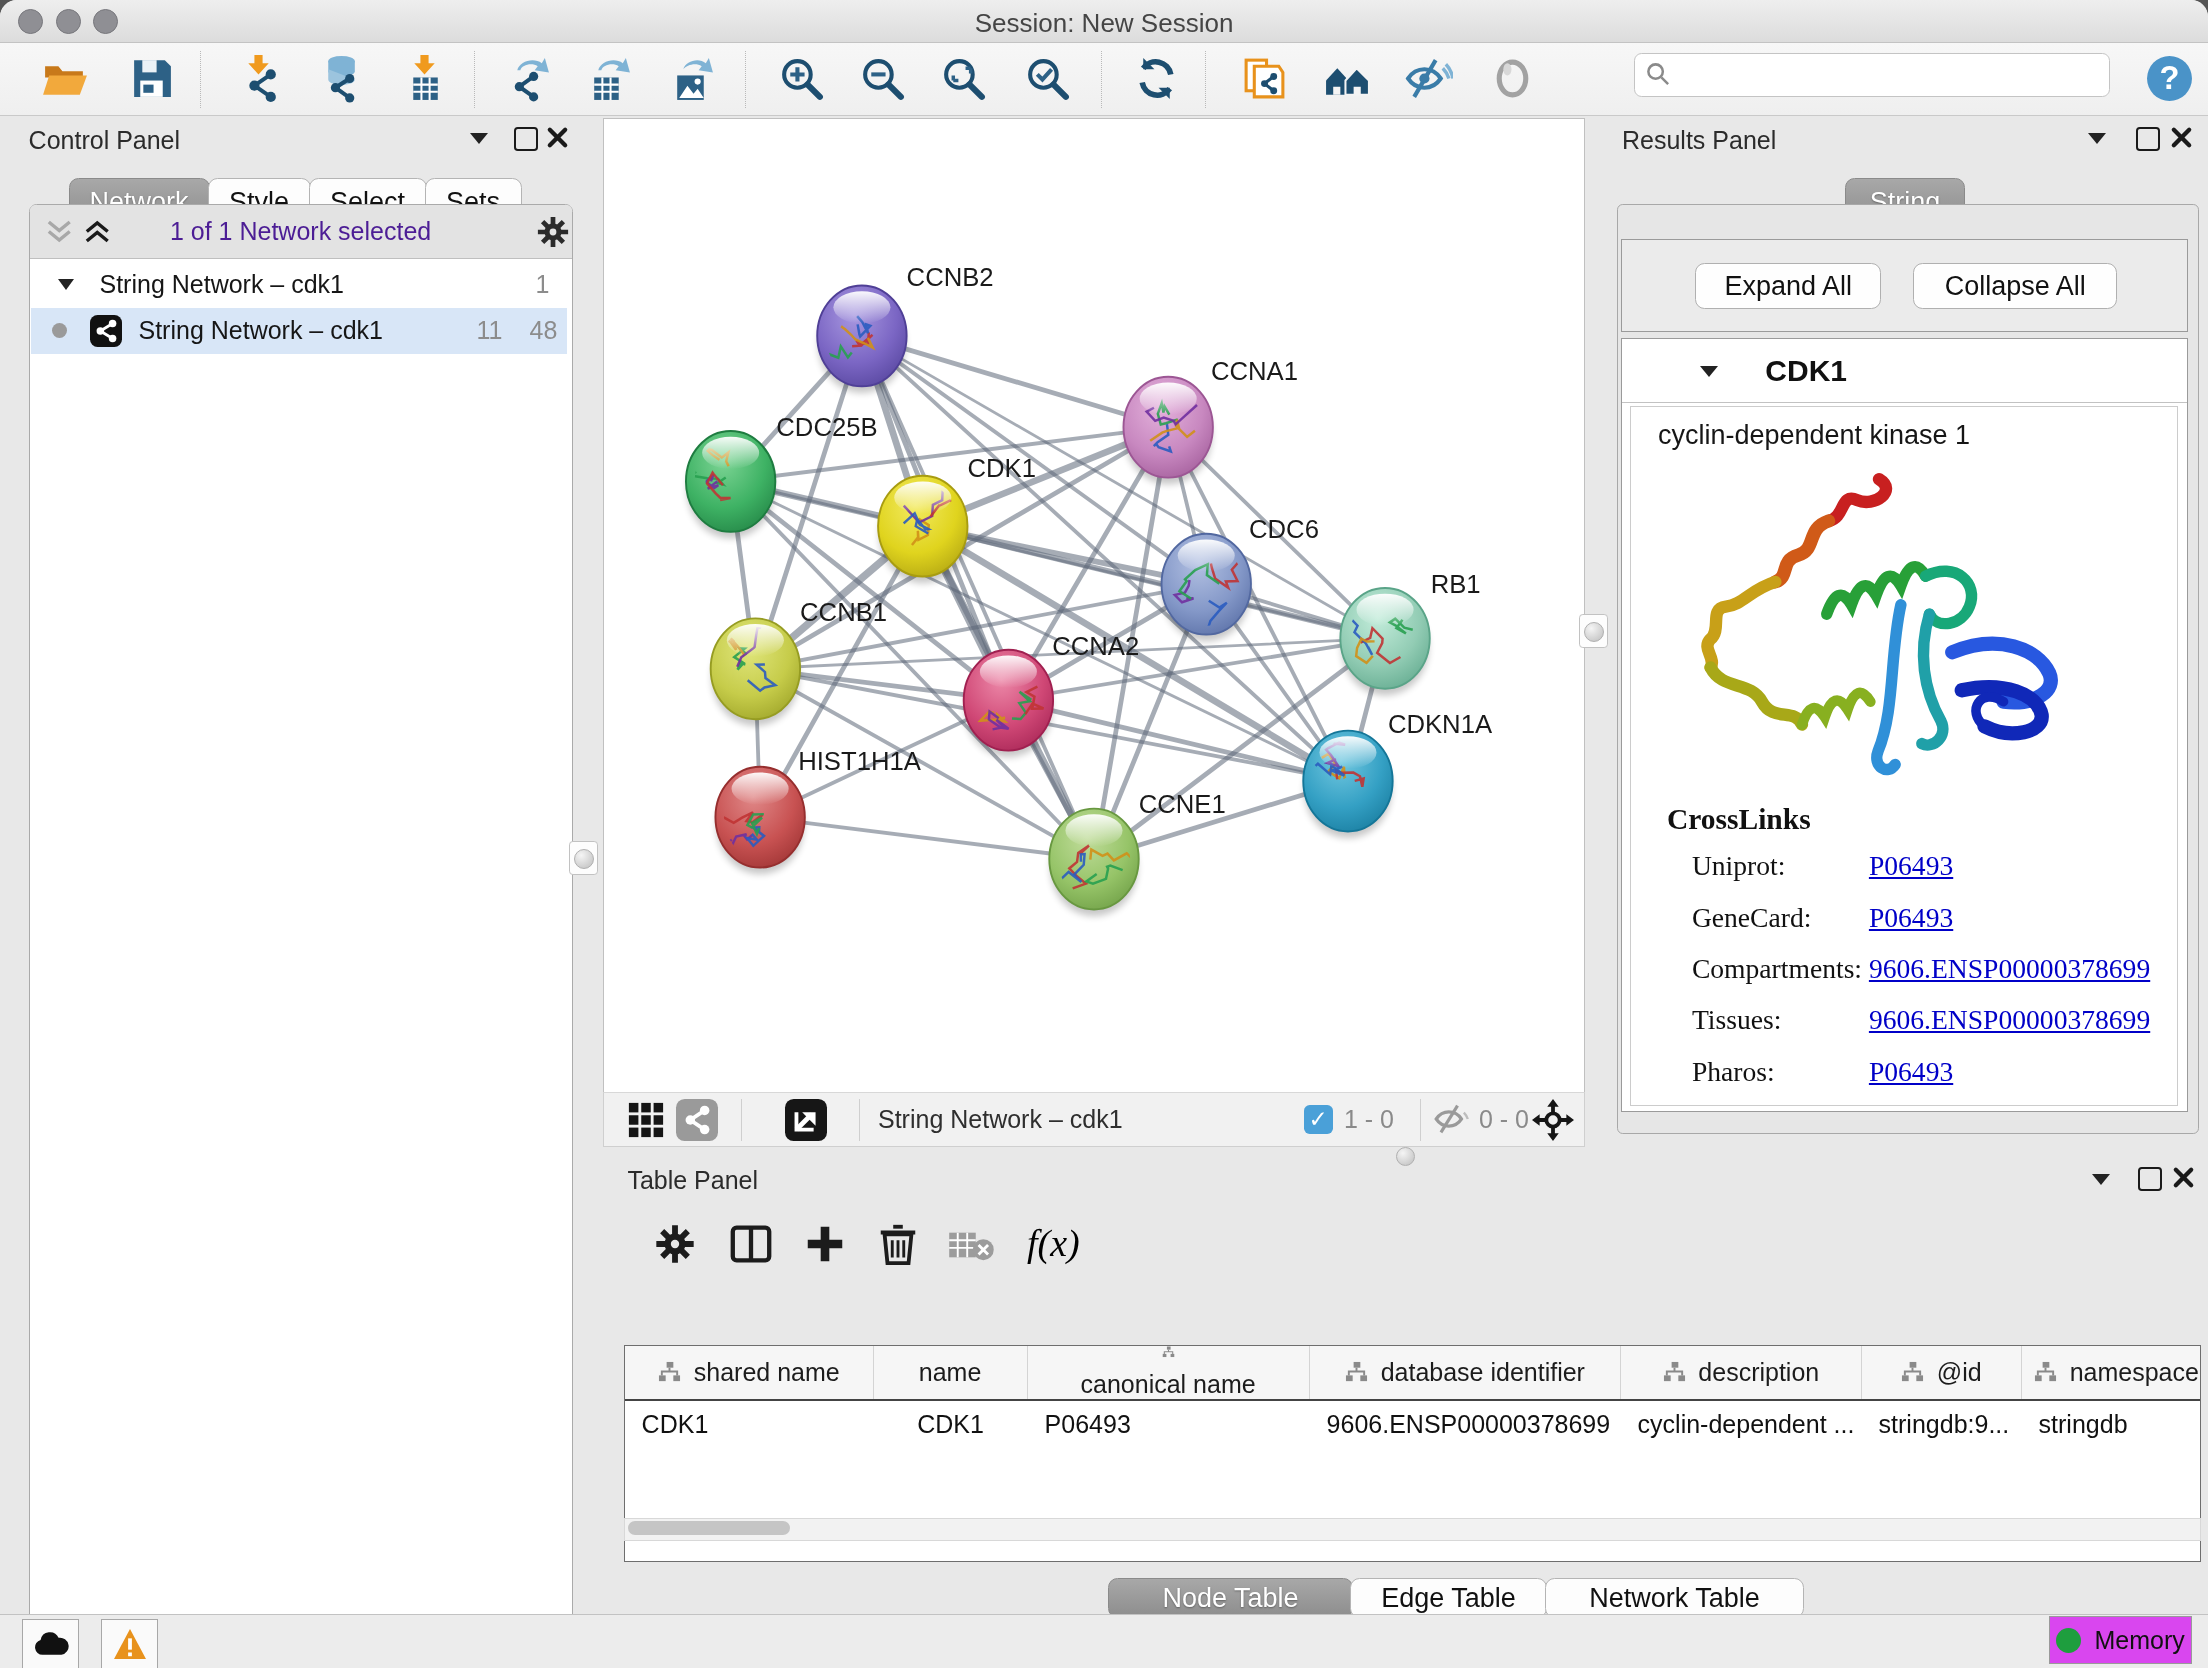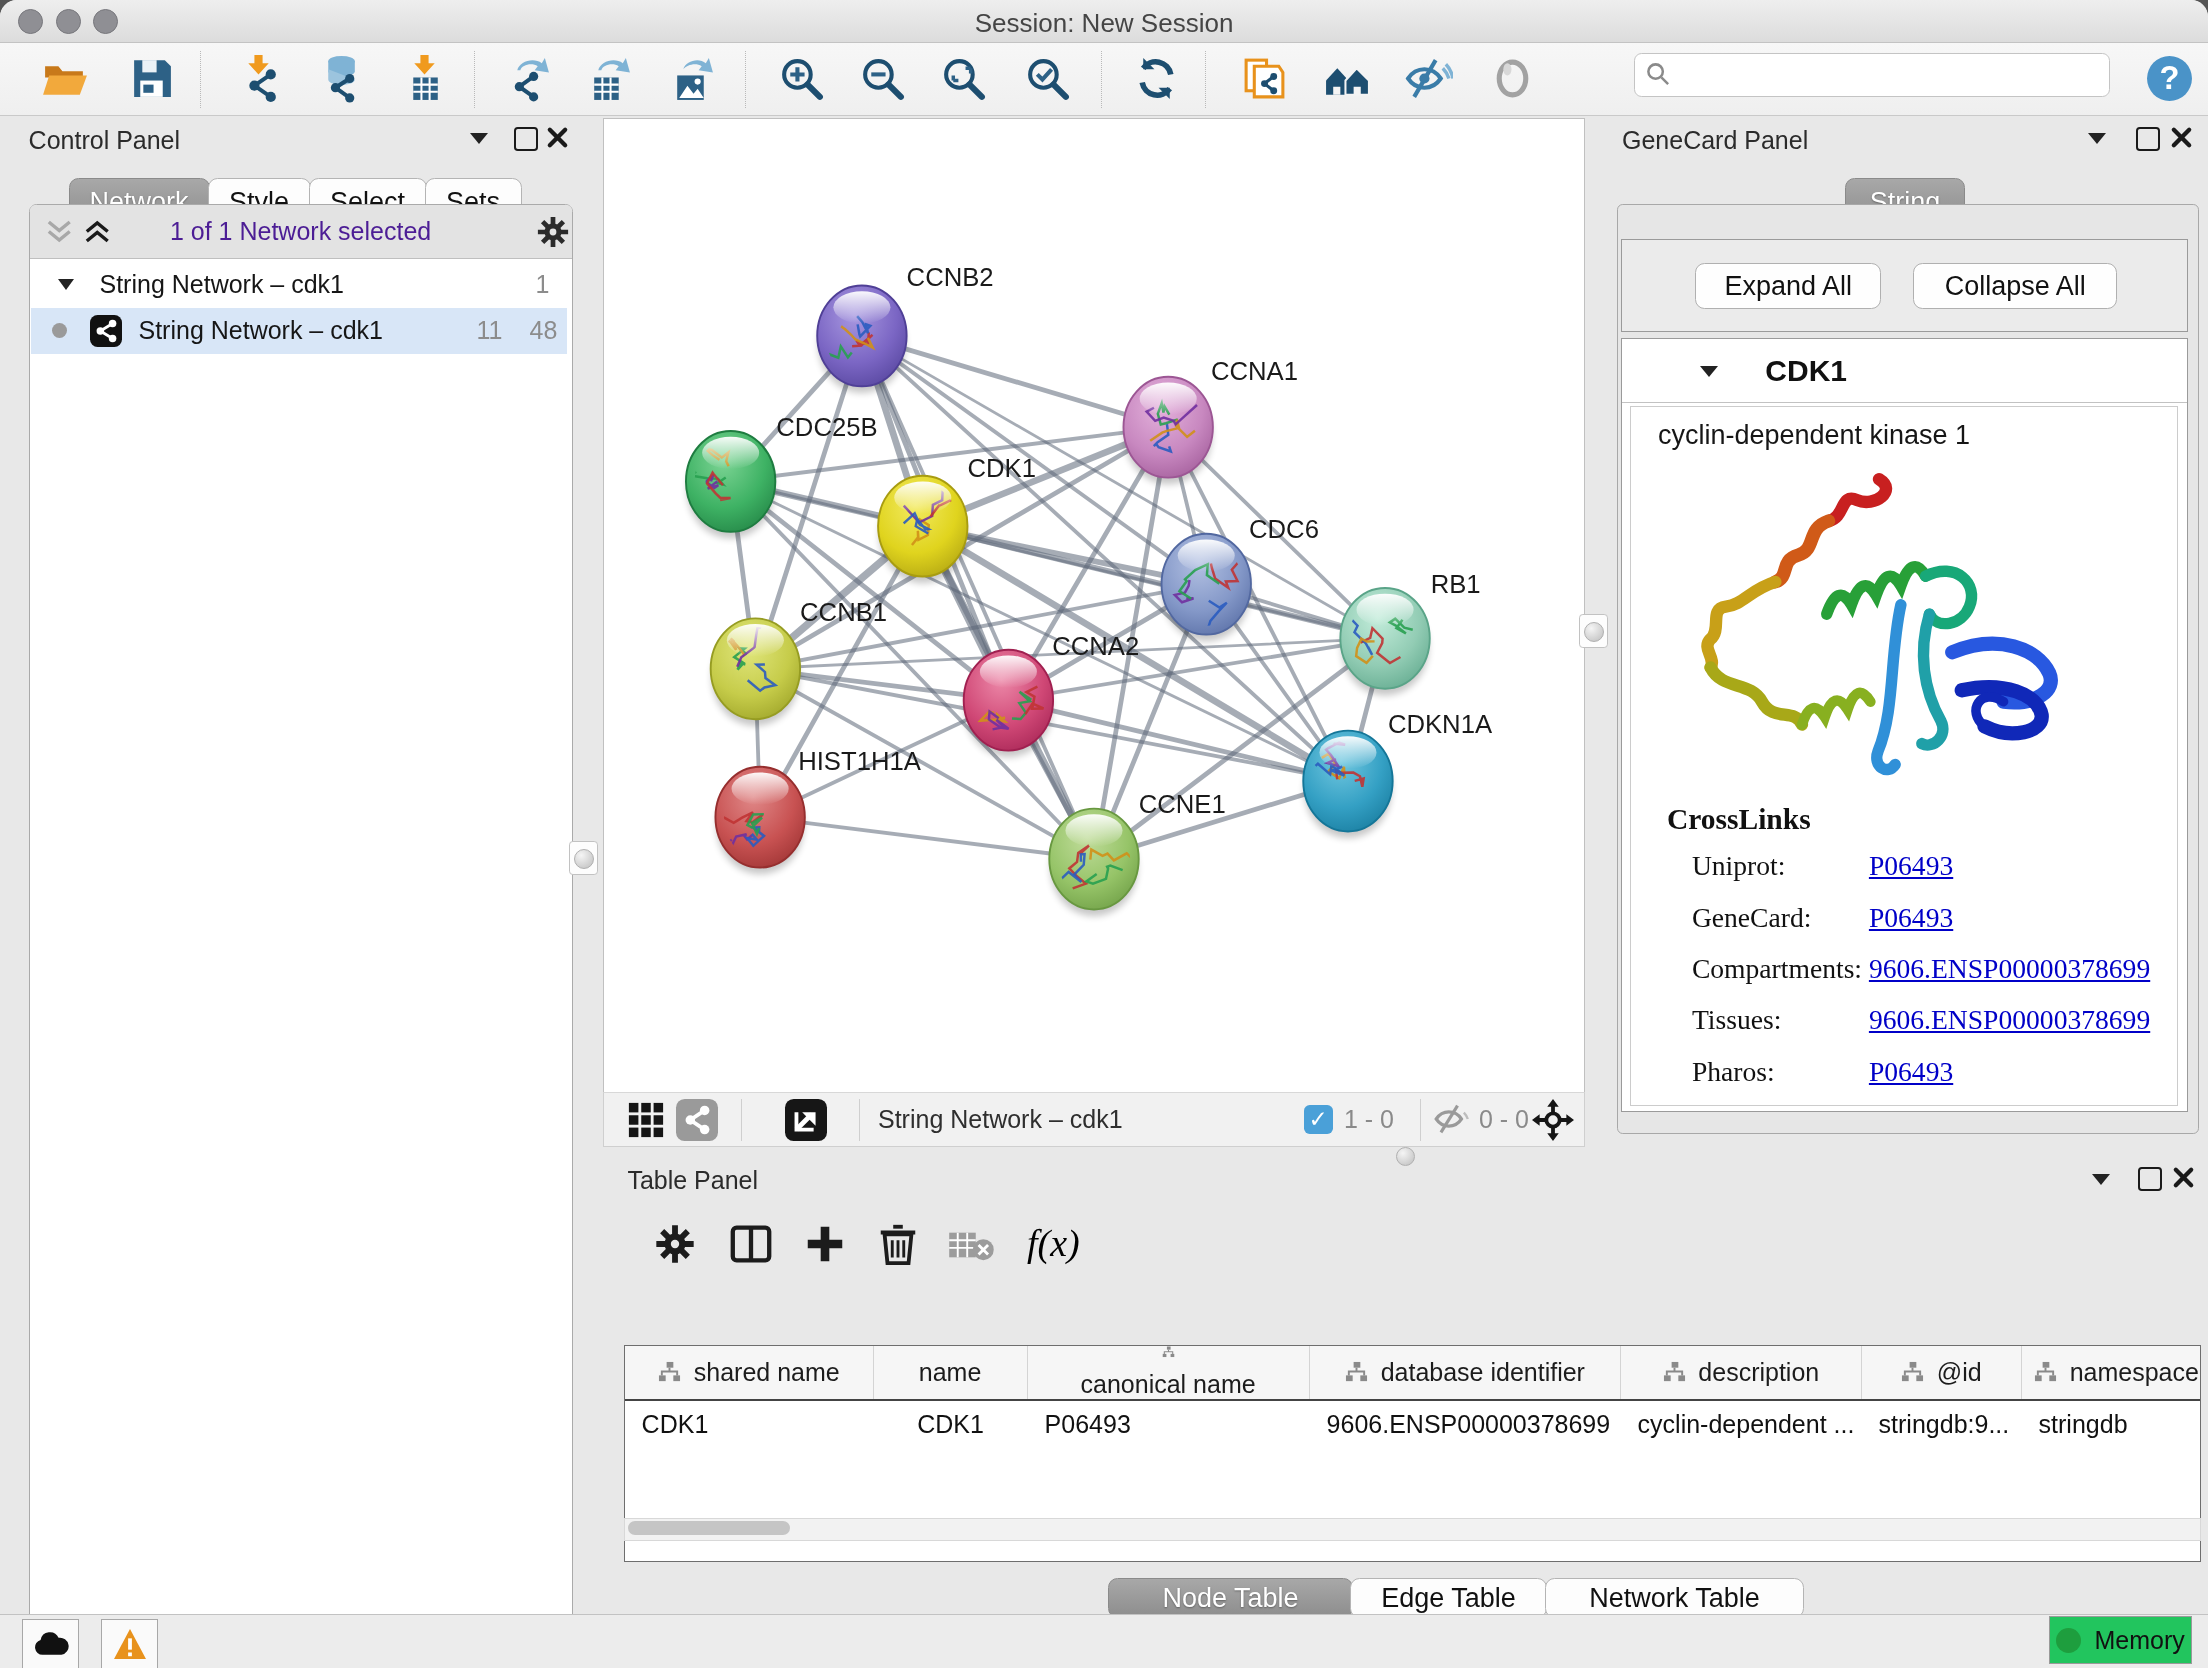--- a/index.html
+++ b/index.html
@@ -65,21 +65,21 @@
   .th{display:flex;align-items:center;justify-content:center;gap:11.4px;font-size:25px;color:#1c1c1c;
     border-right:1.9px solid #d4d4d4;box-sizing:border-box;flex:none;}
   .trow{display:flex;height:46px;font-size:25px;color:#111;align-items:center;}
   .td{box-sizing:border-box;flex:none;padding-left:17px;white-space:nowrap;overflow:hidden;}
   .hscroll{left:7.6px;top:373px;width:1575px;height:21px;background:#f2f2f2;border:1px solid #d8d8d8;}
   .hthumb{left:3.8px;top:1.9px;width:162px;height:14.3px;background:#c5c5c5;border-radius:7.6px;}
   
   .statusbar{left:0;top:1614px;width:2208px;height:54px;background:#ececec;border-top:1.9px solid #c2c2c2;}
   .stbtn{width:55px;height:48px;background:#fafafa;border:1.9px solid #a8a8a8;display:flex;
     align-items:center;justify-content:center;}
-  .membtn{width:141px;height:46px;background:#22c55e;border:1.9px solid #9a9a9a;display:flex;
+  .membtn{width:141px;height:46px;background:#d946ef;border:1.9px solid #9a9a9a;display:flex;
     align-items:center;justify-content:center;gap:13.3px;font-size:25px;color:#111;}
   .memdot{width:25px;height:25px;border-radius:50%;background:#1e9e3e;}
   svg{display:block;}
 </style>
 </head>
 <body>
 
 <div class="app">
 
   <div class="abs titlebar">
@@ -652,21 +652,21 @@
       </svg>
     <span class="abs cntgray" style="left:875px;top:12.4px">0 - 0</span>
     <svg class="abs" style="left:928px;top:5.7px" width="42" height="42" viewBox="0 0 44 44">
         <path d="M22 4v36M4 22h36" stroke="#161616" stroke-width="4"></path>
         <path d="M22 0l6 8H16zM22 44l6-8H16zM0 22l8-6v12zM44 22l-8-6v12z" fill="#161616"></path>
         <circle cx="22" cy="22" r="7" fill="#f1f1f1" stroke="#161616" stroke-width="4"></circle>
       </svg>
   </div>
 
   <div class="abs" style="left:1607px;top:118px;width:601px;height:1027px">
-    <span class="abs ptitle" style="left:15px;top:7.6px">GeneCard Panel</span>
+    <span class="abs ptitle" style="left:15px;top:7.6px">Results Panel</span>
     <div class="abs tri" style="left:481px;top:15px"></div>
     <div class="abs sqbtn" style="left:529px;top:8.6px"></div>
     <svg class="abs" style="left:563px;top:7.6px" width="23" height="23" viewBox="0 0 24 24">
         <path d="M4 4 20 20M20 4 4 20" stroke="#1a1a1a" stroke-width="4.5" stroke-linecap="round"></path>
       </svg>
 
     <div class="abs tab active" style="left:238px;top:40px;width:118px">
         <span>String</span>
       </div>
 

